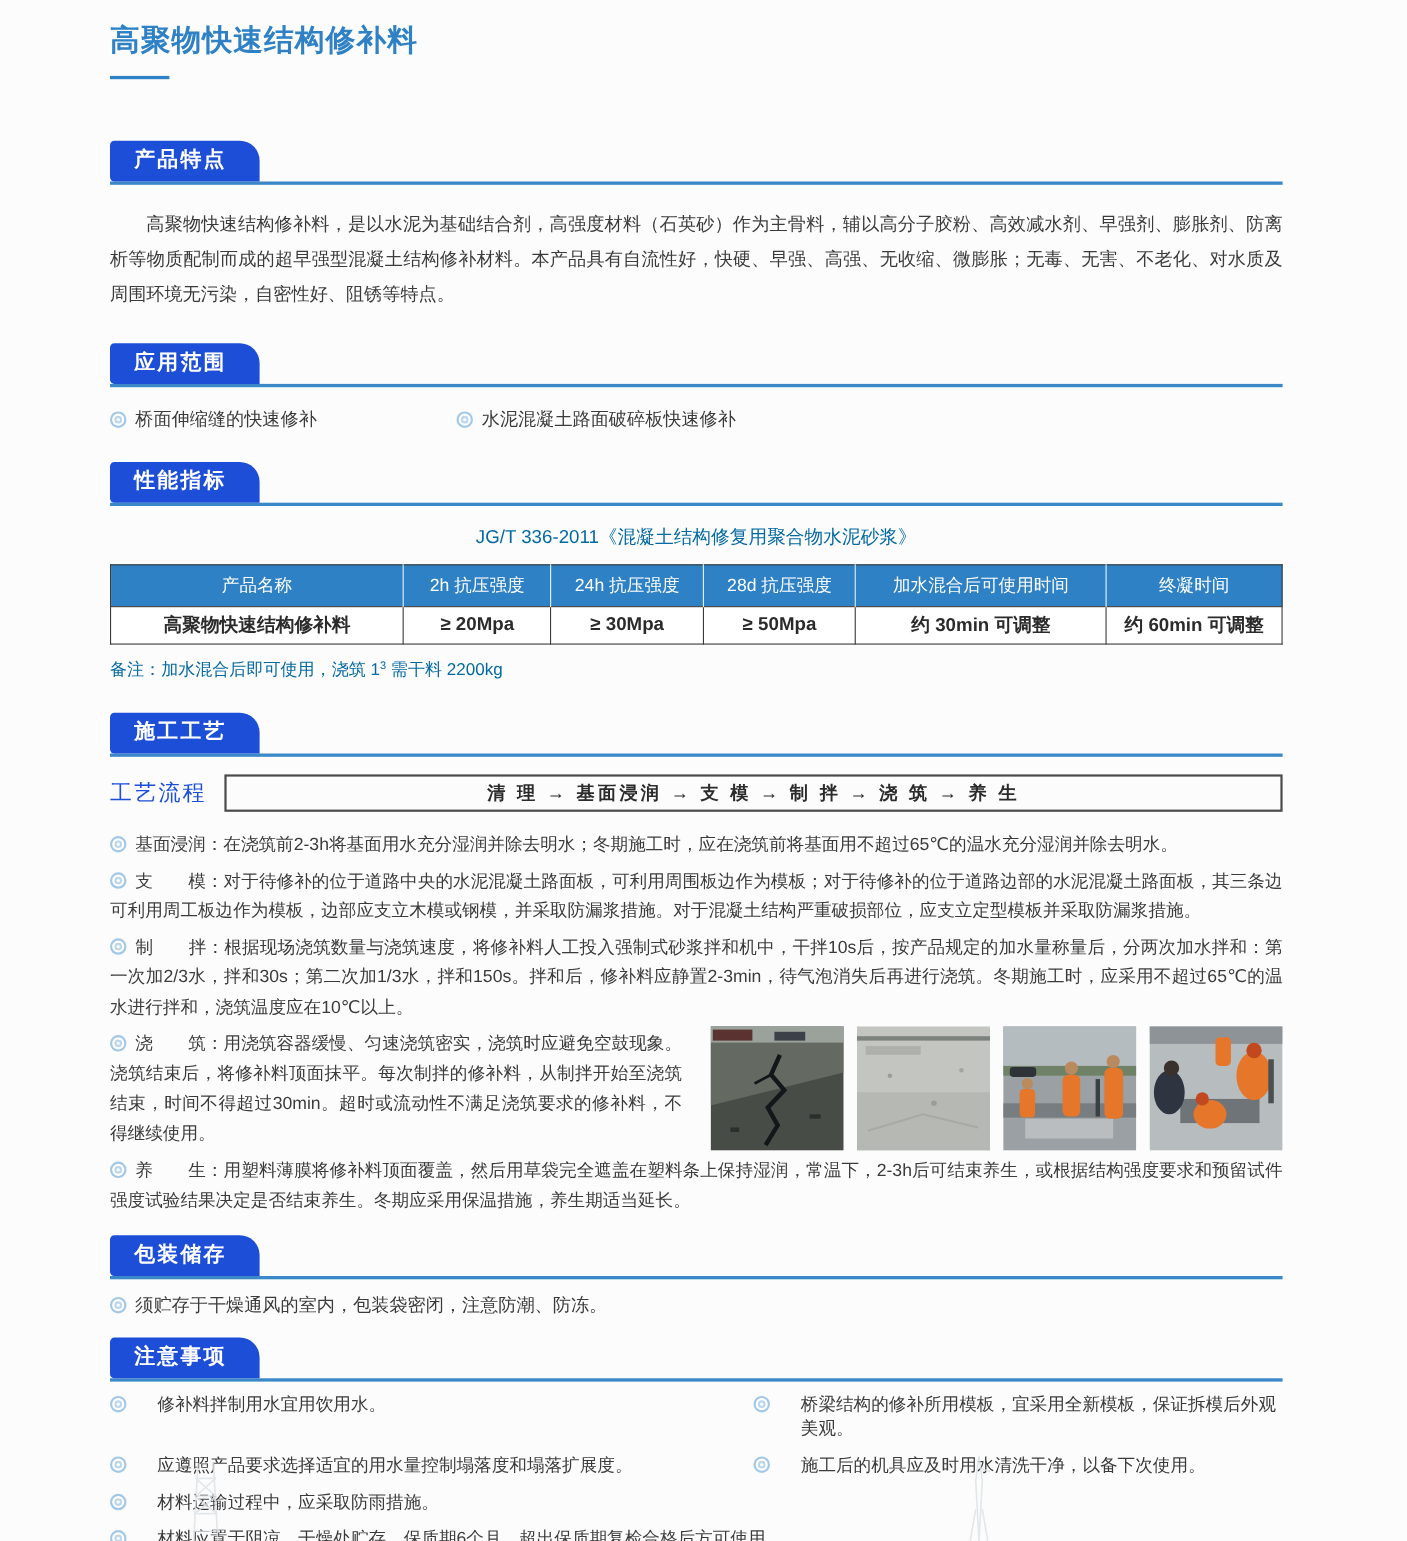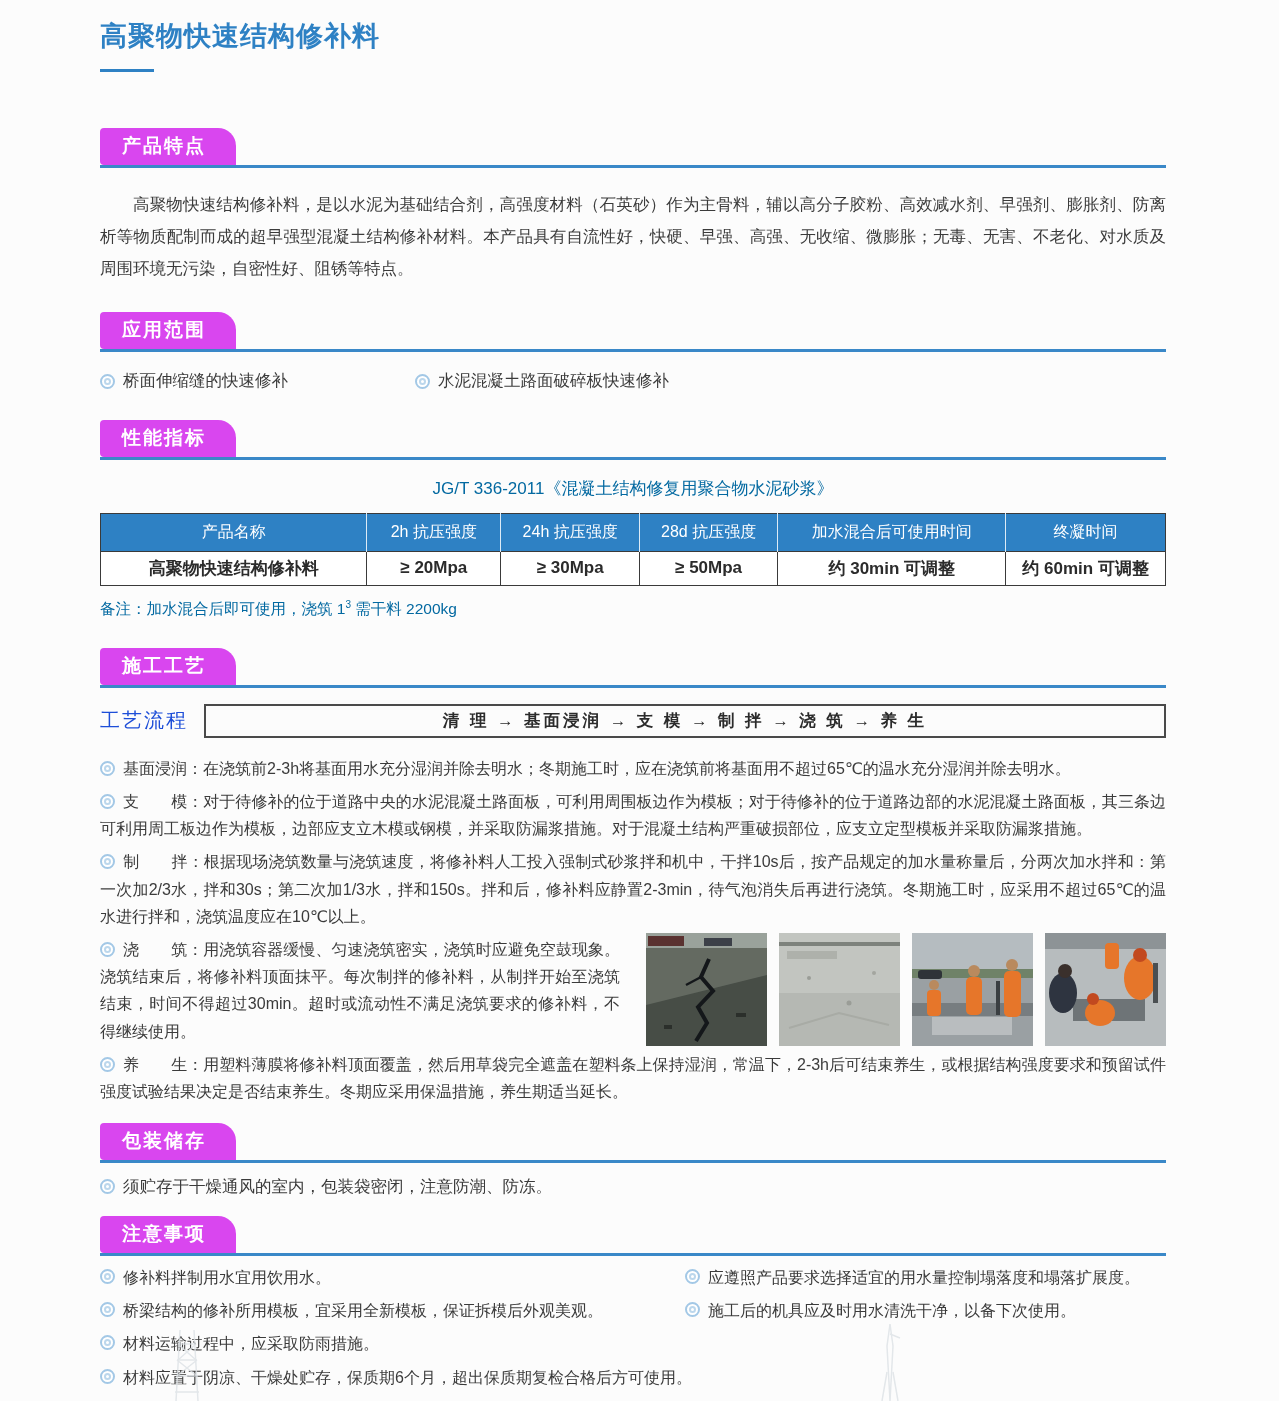--- a/index.html
+++ b/index.html
@@ -13,21 +13,21 @@
   .content { position:absolute; left:100px; top:0; width:1066px; }
 
   .page-title { color:#2e81c4; font-size:27px; font-weight:bold; margin:18px 0 0; letter-spacing:1px; }
   .title-rule { width:54px; height:3px; background:#2e81c4; margin-top:15px; }
 
   .section-head { border-bottom:3px solid #3a88c8; line-height:0; }
   .mt-first { margin-top:56px; }
   .mt-sec   { margin-top:28px; }
   .mt-sec-s { margin-top:18px; }
   .badge {
-    display:inline-block; background:#d946ef; color:#fff;
+    display:inline-block; background:#1d4ed8; color:#fff;
     font-size:19px; font-weight:bold; line-height:1.2;
     padding:7px 30px 7px 22px; border-radius:4px 18px 0 4px; letter-spacing:2px;
   }
 
   .para {
     font-size:16.5px; line-height:1.95; margin:20px 0 0;
     text-indent:2em; word-break:break-all; text-align:justify;
   }
 
   .ring {
@@ -69,21 +69,21 @@
   .step.narrow { width:520px; }
 
   .photos { position:absolute; right:0; top:178px; display:flex; gap:12px; }
   .photo { width:121px; height:113px; flex:none; }
   .photo svg { display:block; }
 
   .pack-item { font-size:16.5px; margin-top:13px; display:flex; align-items:flex-start; }
   .pack-item .ring { margin-top:3px; }
 
   .notice-grid { display:grid; grid-template-columns:585px auto; }
-  .notice-item { font-size:16px; margin-top:11px; display:flex; align-items:flex-start; line-height:1.4; }
+  .notice-item { font-size:16px; margin-top:11px; display:flex; align-items:flex-start; line-height:1.4;gap:20px; }
   .notice-item .ring { margin-top:2px; }
 
   .wm { position:absolute; opacity:.8; }
 </style>
 </head>
 <body>
 
 <div class="content">
 
   <h1 class="page-title">高聚物快速结构修补料</h1>
@@ -235,25 +235,25 @@
   <div class="section-head mt-sec-s">
     <span class="badge">注意事项</span>
   </div>
   <div class="notice-grid">
     <div class="notice-item">
         <span class="ring"></span>
         <span>修补料拌制用水宜用饮用水。</span>
       </div>
     <div class="notice-item">
         <span class="ring"></span>
+        <span>桥梁结构的修补所用模板，宜采用全新模板，保证拆模后外观美观。</span>
+      </div>
+    <div class="notice-item">
+        <span class="ring"></span>
         <span>应遵照产品要求选择适宜的用水量控制塌落度和塌落扩展度。</span>
-      </div>
-    <div class="notice-item">
-        <span class="ring"></span>
-        <span>桥梁结构的修补所用模板，宜采用全新模板，保证拆模后外观美观。</span>
       </div>
     <div class="notice-item">
         <span class="ring"></span>
         <span>施工后的机具应及时用水清洗干净，以备下次使用。</span>
       </div>
   </div>
   <div class="notice-item">
       <span class="ring"></span>
       <span>材料运输过程中，应采取防雨措施。</span>
     </div>

